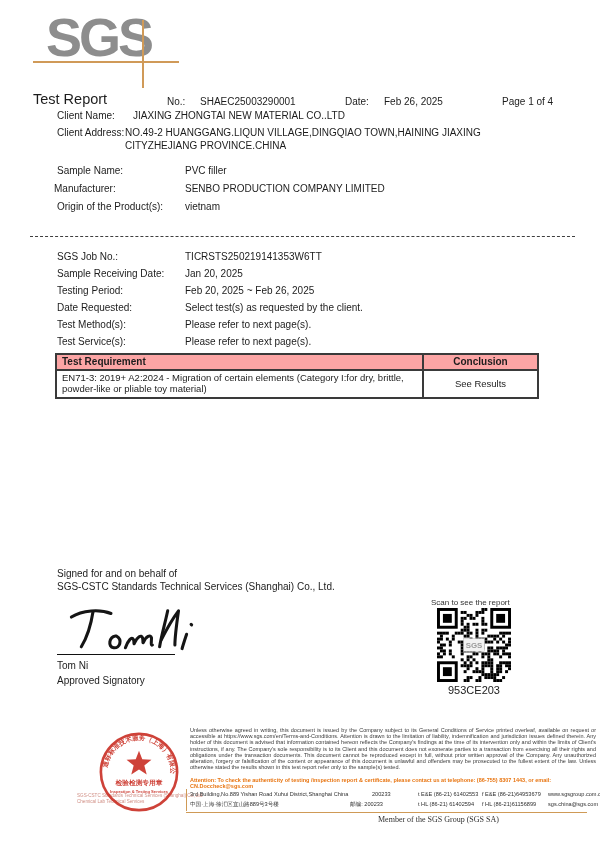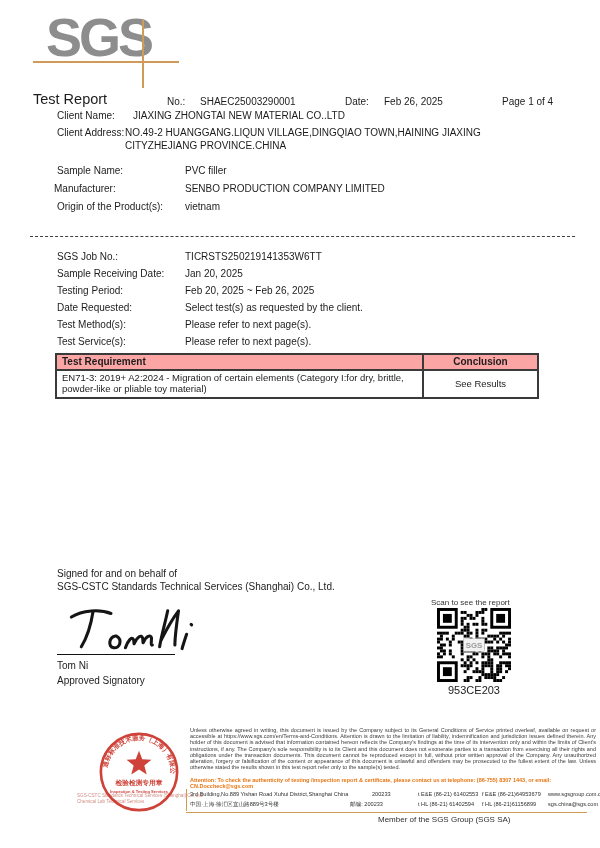--- a/index.html
+++ b/index.html
@@ -37,21 +37,21 @@
   
   .fineprint{left:190px;top:727px;width:406px;font-size:5.5px;line-height:6.2px;
     text-align:justify;color:#3b3b3b;white-space:normal;}
   .attention{left:190px;top:777px;width:406px;font-size:5.5px;line-height:6.2px;
     color:#e87511;font-weight:bold;white-space:normal;}
   .addr-block{left:190px;top:789px;width:406px;height:22px;font-size:5.6px;color:#303030;}
   .addr-row{position:absolute;left:0;width:406px;height:10px;}
   .addr-row span{position:absolute;white-space:nowrap;top:0;}
   .foot-vline{left:186px;top:789px;width:1px;height:22px;background:#cf9a56;}
   .foot-hline{left:186px;top:812px;width:401px;height:1.2px;background:#cf9a56;}
-  .member{left:378px;top:815px;font-size:8px;color:#2f2f2f;}
+  .member{left:378px;top:815px;font-size:8px;color:#2f2f2f;font-family:Liberation Serif, serif;}
   .stamp-company{left:77px;top:793px;width:150px;font-size:4.6px;line-height:5.9px;
     color:#d19086;white-space:normal;}
   .stamp-svg{position:absolute;left:98px;top:731px;width:82px;height:82px;opacity:0.88;}
   .sig-svg{position:absolute;left:66px;top:600px;width:135px;height:54px;}
 </style>
 </head>
 <body>
 
 <div id="page">
 

